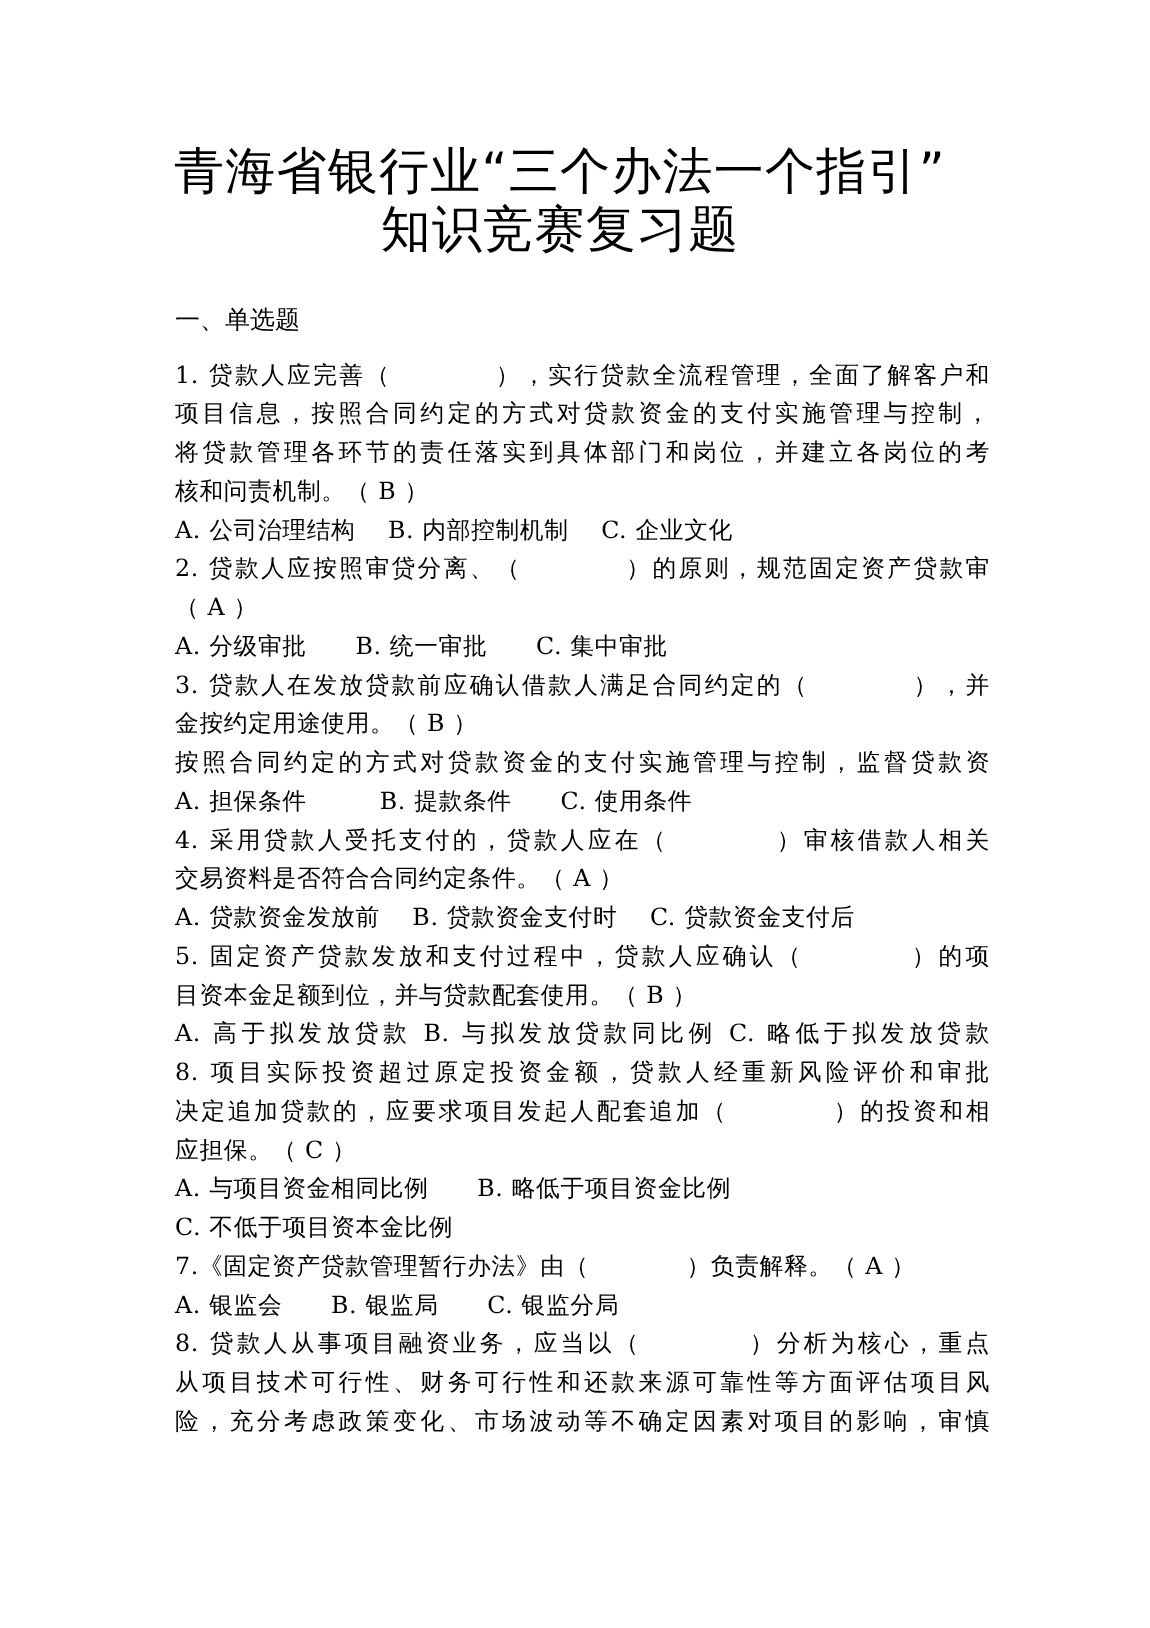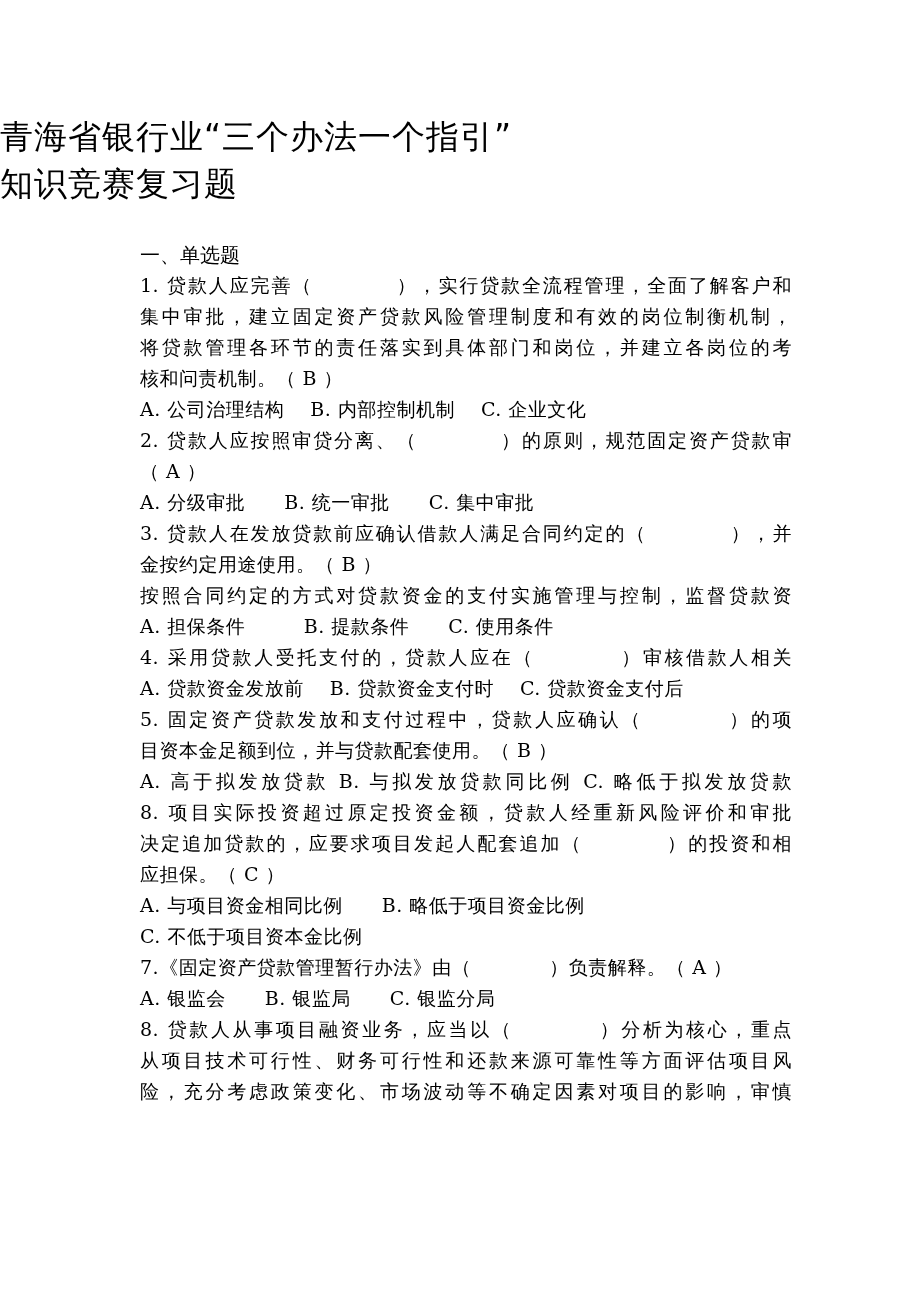--- a/index.html
+++ b/index.html
@@ -19,44 +19,44 @@
       left: 0;
       top: 0;
       width: 920px;
       height: 1302px;
       background: #ffffff;
     }
     .title {
       position: absolute;
       left: 0;
       width: 896px;
-      text-align: left;
+      text-align: center;
       font-family: "DejaVu Sans", "Liberation Sans", sans-serif;
-      font-size: 33px;
+      font-size: 40px;
       line-height: 40px;
       letter-spacing: 1px;
       color: #000;
       white-space: nowrap;
     }
     .title.t1 { top: 117px; }
     .title.t2 { top: 164px; }
     .section-heading {
       position: absolute;
       left: 140px;
       top: 240px;
       font-family: "DejaVu Sans", "Liberation Sans", sans-serif;
       font-size: 20px;
       font-weight: normal;
       line-height: 30px;
       white-space: nowrap;
     }
     .body-text {
       position: absolute;
       left: 140px;
-      top: 270px;
+      top: 285px;
       width: 652px;
       font-family: "DejaVu Serif", "Liberation Serif", serif;
       font-size: 19px;
       line-height: 31px;
     }
     .line {
       display: block;
       height: 31px;
       white-space: nowrap;
       overflow: visible;
@@ -72,32 +72,33 @@
 </head>
 <body>
 
 <div class="page">
   <div class="title t1">青海省银行业“三个办法一个指引”</div>
   <div class="title t2">知识竞赛复习题</div>
   <div class="section-heading">一、单选题</div>
 
   <div class="body-text">
     <span class="line">1. 贷款人应完善（　　　　），实行贷款全流程管理，全面了解客户和</span>
-    <span class="line">集中审批，建立固定资产贷款风险管理制度和有效的岗位制衡机制，</span>
+    <span class="line">项目信息，按照合同约定的方式对贷款资金的支付实施管理与控制，</span>
     <span class="line">将贷款管理各环节的责任落实到具体部门和岗位，并建立各岗位的考</span>
     <span class="line short">核和问责机制。（ B ）</span>
     <span class="line short">A. 公司治理结构　 B. 内部控制机制　 C. 企业文化</span>
     <span class="line">2. 贷款人应按照审贷分离、（　　　　）的原则，规范固定资产贷款审</span>
     <span class="line short">（ A ）</span>
     <span class="line short">A. 分级审批　　B. 统一审批　　C. 集中审批</span>
     <span class="line">3. 贷款人在发放贷款前应确认借款人满足合同约定的（　　　　），并</span>
     <span class="line short">金按约定用途使用。（ B ）</span>
     <span class="line">按照合同约定的方式对贷款资金的支付实施管理与控制，监督贷款资</span>
     <span class="line short">A. 担保条件　　　B. 提款条件　　C. 使用条件</span>
     <span class="line">4. 采用贷款人受托支付的，贷款人应在（　　　　）审核借款人相关</span>
+    <span class="line short">交易资料是否符合合同约定条件。（ A ）</span>
     <span class="line short">A. 贷款资金发放前　 B. 贷款资金支付时　 C. 贷款资金支付后</span>
     <span class="line">5. 固定资产贷款发放和支付过程中，贷款人应确认（　　　　）的项</span>
     <span class="line short">目资本金足额到位，并与贷款配套使用。（ B ）</span>
     <span class="line">A. 高于拟发放贷款 B. 与拟发放贷款同比例 C. 略低于拟发放贷款</span>
     <span class="line">8. 项目实际投资超过原定投资金额，贷款人经重新风险评价和审批</span>
     <span class="line">决定追加贷款的，应要求项目发起人配套追加（　　　　）的投资和相</span>
     <span class="line short">应担保。（ C ）</span>
     <span class="line short">A. 与项目资金相同比例　　B. 略低于项目资金比例</span>
     <span class="line short">C. 不低于项目资本金比例</span>
     <span class="line short">7.《固定资产贷款管理暂行办法》由（　　　　）负责解释。（ A ）</span>

